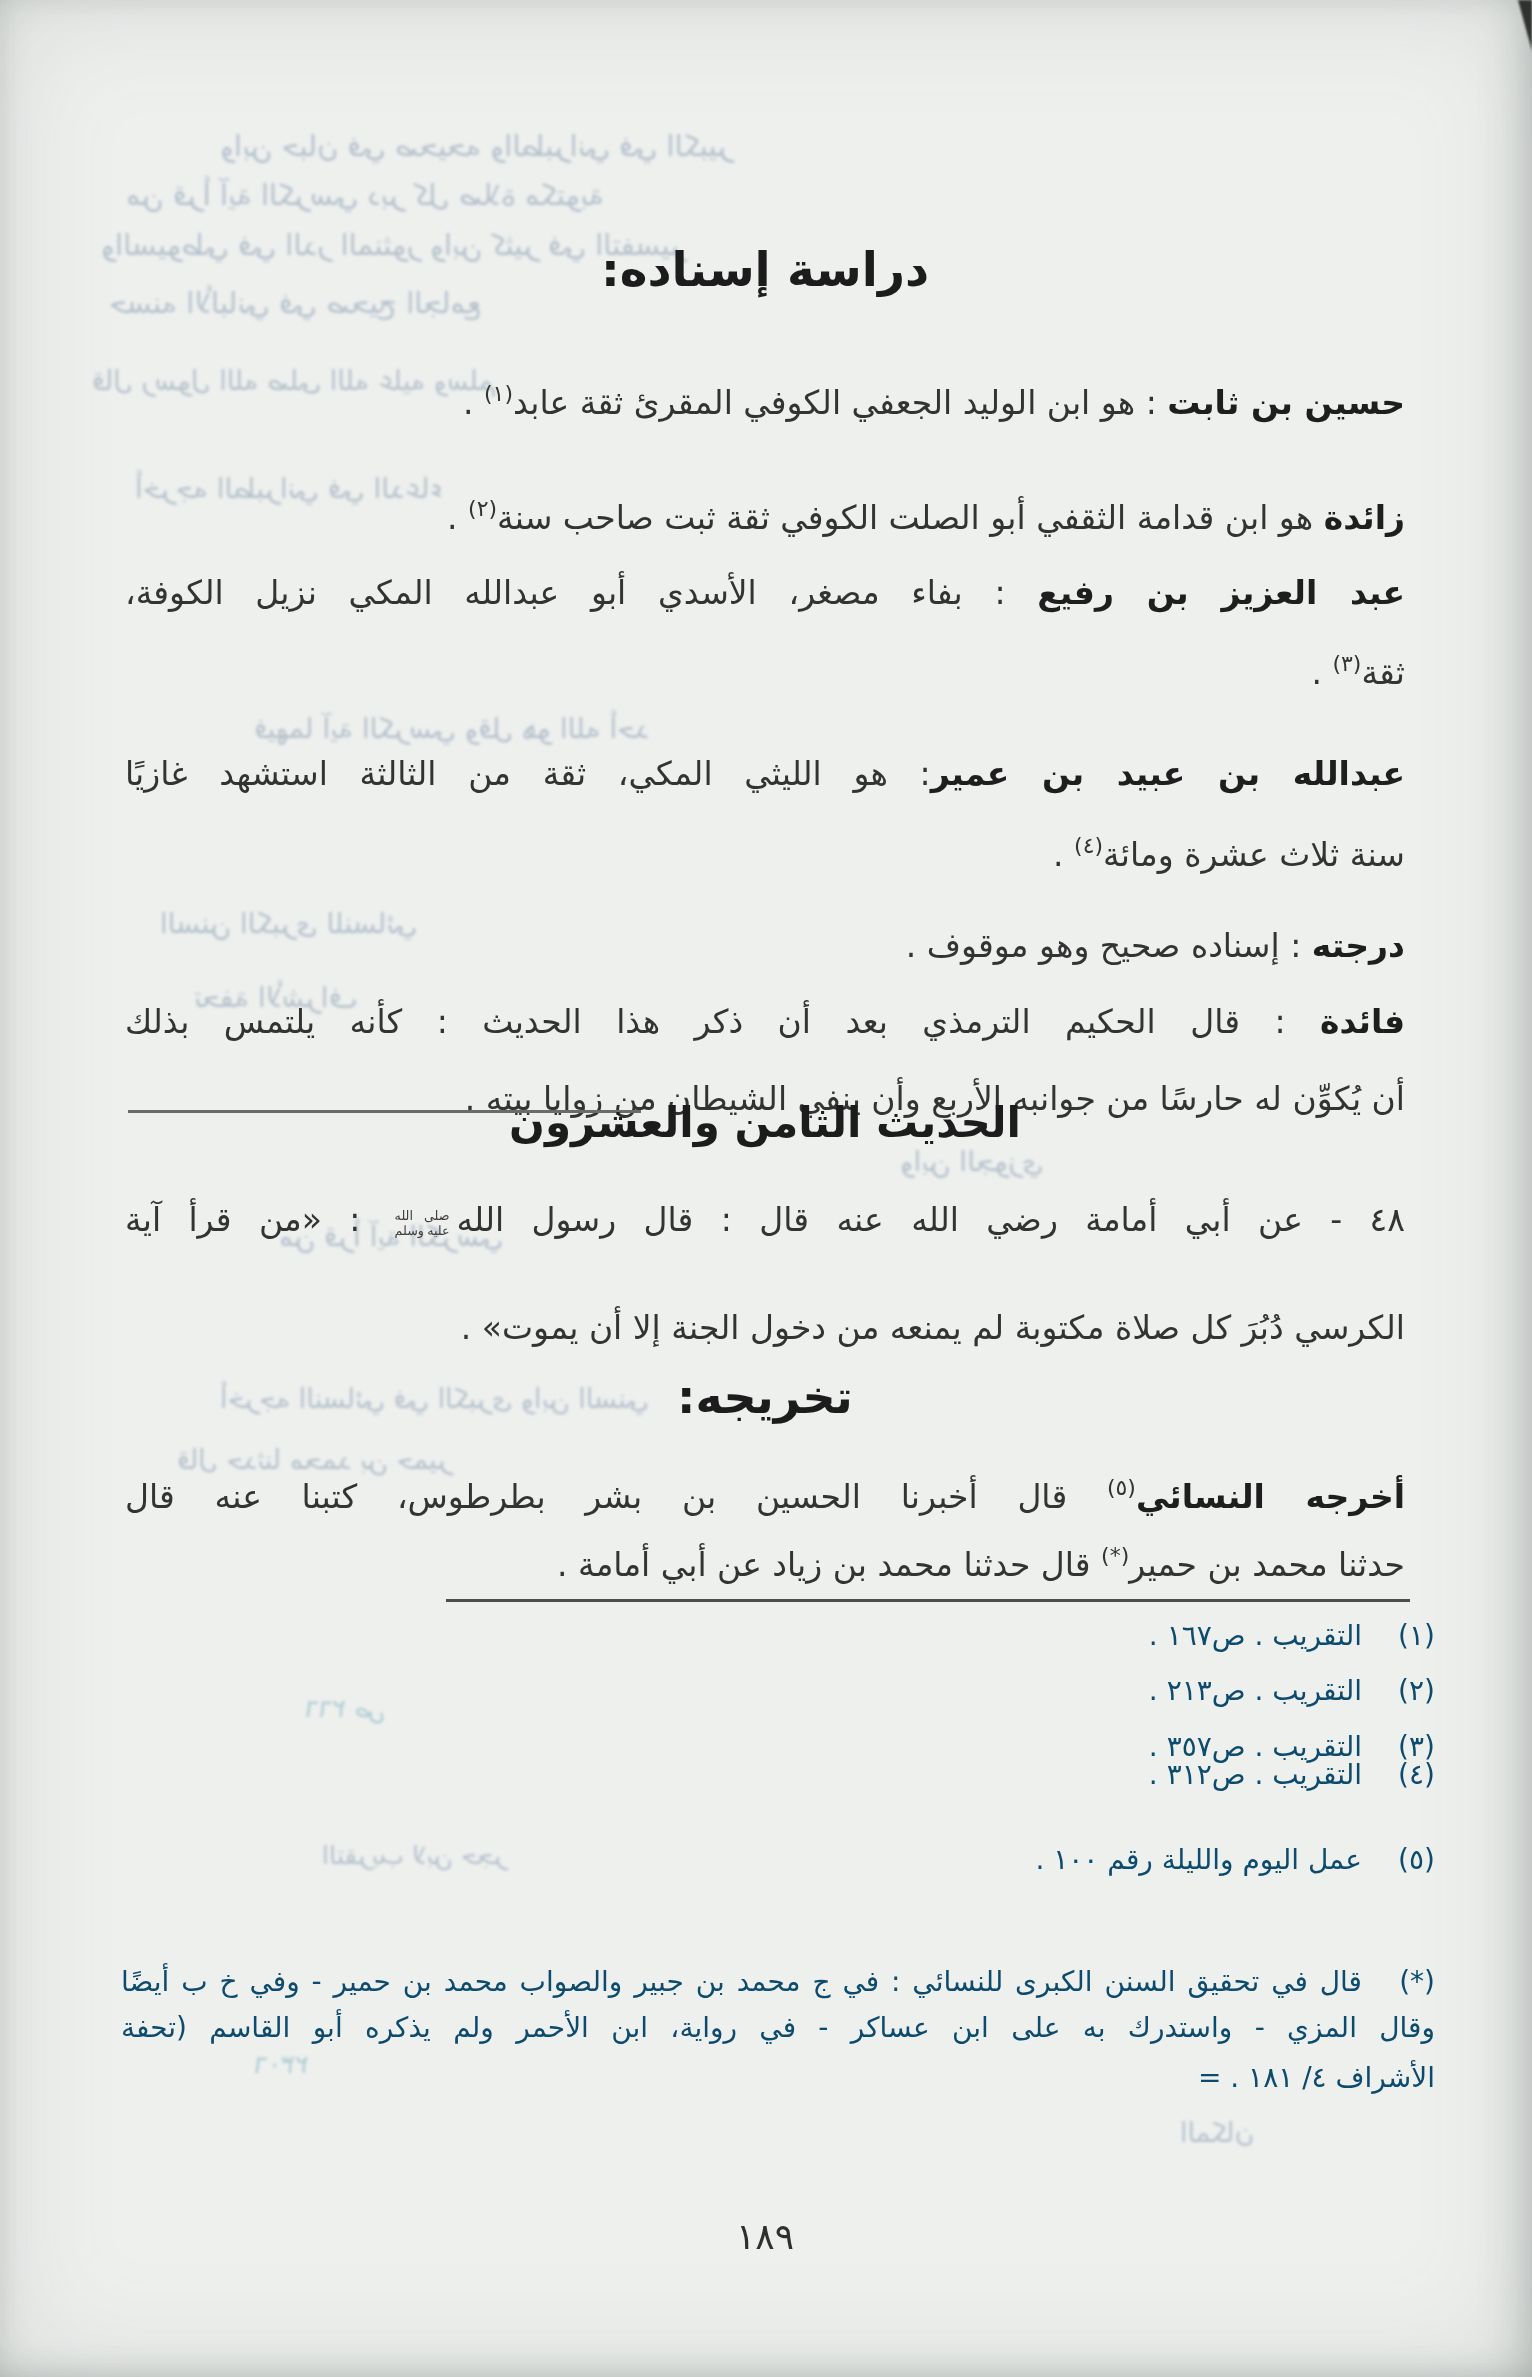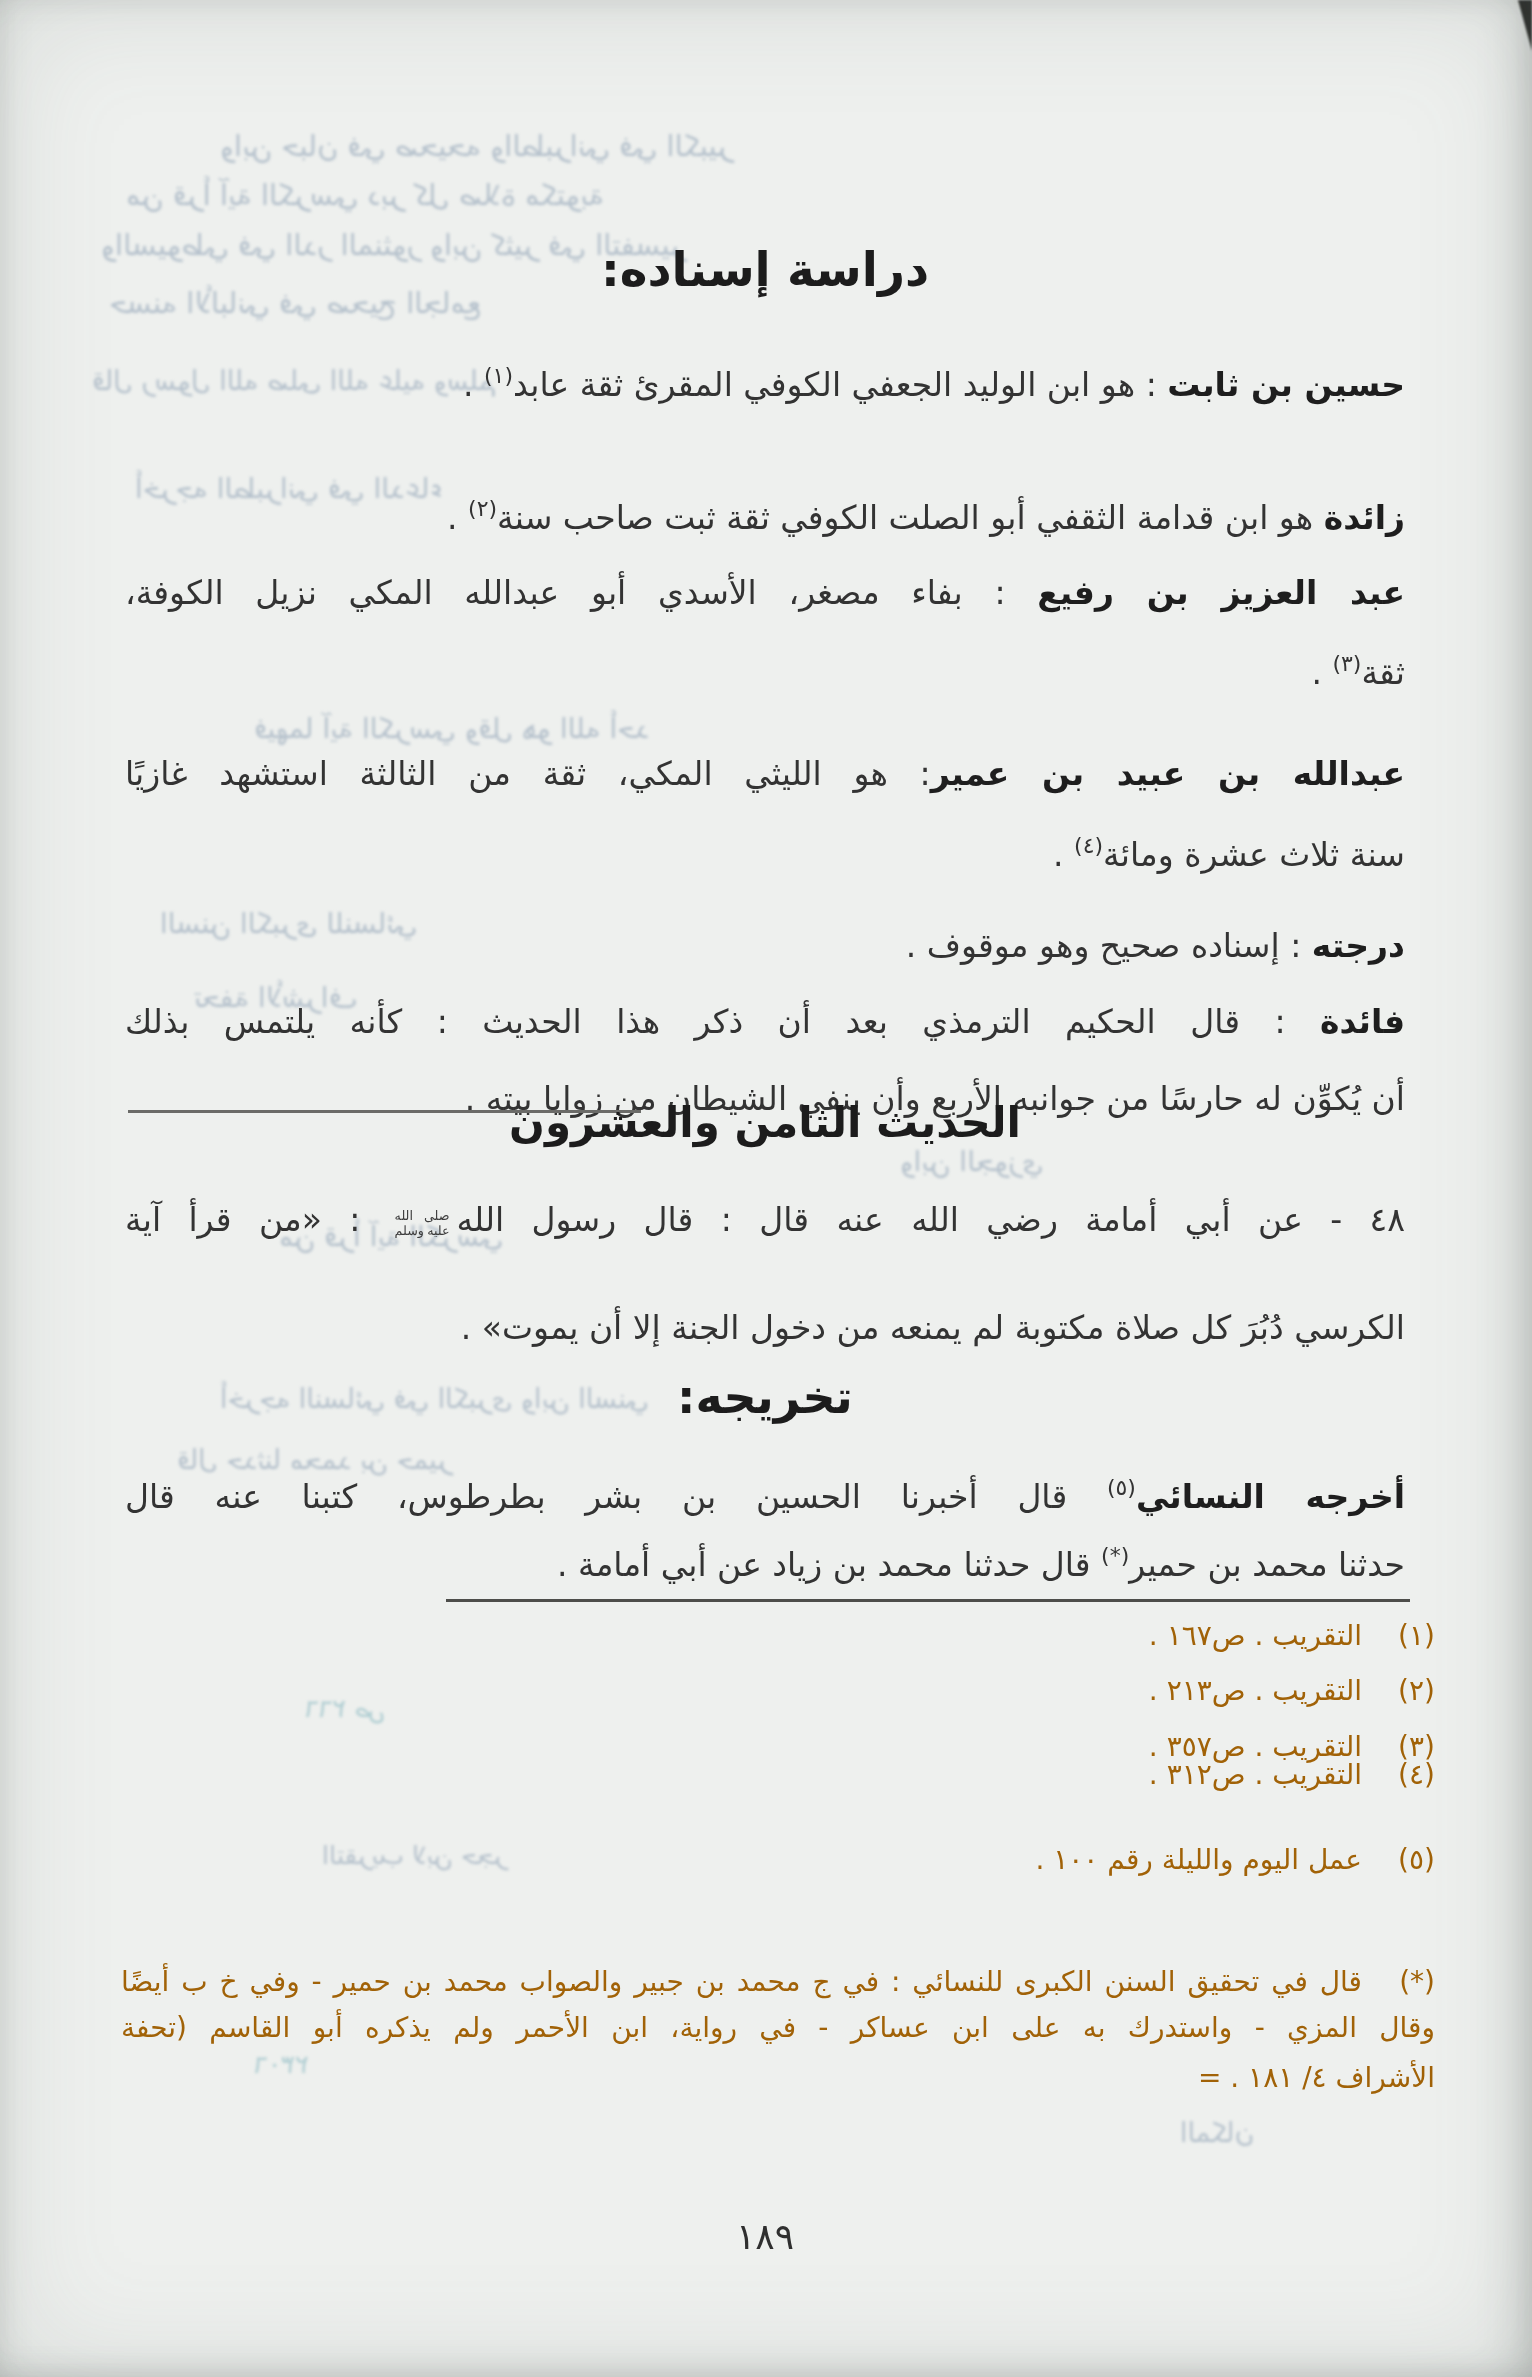--- a/index.html
+++ b/index.html
@@ -56,21 +56,21 @@
     position:absolute;left:129px;top:1110px;width:513px;height:2.5px;
     background:#6b6b68;
   }
   .fn-rule{
     position:absolute;right:122px;top:1599px;width:964px;height:3.4px;
     background:#4d4d4a;
   }
   
   .fn{
     position:absolute;right:97px;width:1314px;
-    font-size:28px;line-height:46px;height:46px;color:#a16207;
+    font-size:28px;line-height:46px;height:46px;color:#0c4a6e;
   }
   .fn .marker{display:inline-block;min-width:73px;}
   .fn.jl{text-align:justify;text-align-last:justify;}
   .fn.rl{text-align:right;white-space:nowrap;}
   
   .page-number{
     position:absolute;right:127px;width:1280px;top:2216px;
     text-align:center;font-size:36px;color:#2f2f2f;
   }
   
@@ -105,21 +105,21 @@
   <span class="bleed" style="top:1444px;left:178px;font-size:27px;">قال حدثنا محمد بن حمير</span>
   <span class="bleed teal" style="top:1693px;left:306px;font-size:25.5px;">٢٦٦ ص</span>
   <span class="bleed" style="top:1840px;left:323px;font-size:25.5px;">التقريب لابن حجر</span>
   <span class="bleed teal" style="top:2049px;left:255px;font-size:25.5px;">٢٣٠٦</span>
   <span class="bleed" style="top:2117px;left:1181px;font-size:27px;">المكان</span>
 
   <div class="corner-wedge"></div>
 
   <div class="h h-study">دراسة إسناده:</div>
 
-  <div class="line rl" style="top:355px;">
+  <div class="line rl" style="top:373px;">
     <span class="lead">حسين بن ثابت</span><span> : هو ابن الوليد الجعفي الكوفي المقرئ ثقة عابد</span><span class="sup">(١)</span><span> .</span>
   </div>
 
   <div class="line rl" style="top:488px;">
     <span class="lead">زائدة</span><span> هو ابن قدامة الثقفي أبو الصلت الكوفي ثقة ثبت صاحب سنة</span><span class="sup">(٢)</span><span> .</span>
   </div>
 
   <div class="line jl" style="top:563px;">
     <span class="lead">عبد العزيز بن رفيع</span><span> : بفاء مصغر، الأسدي أبو عبدالله المكي نزيل الكوفة،</span>
   </div>

